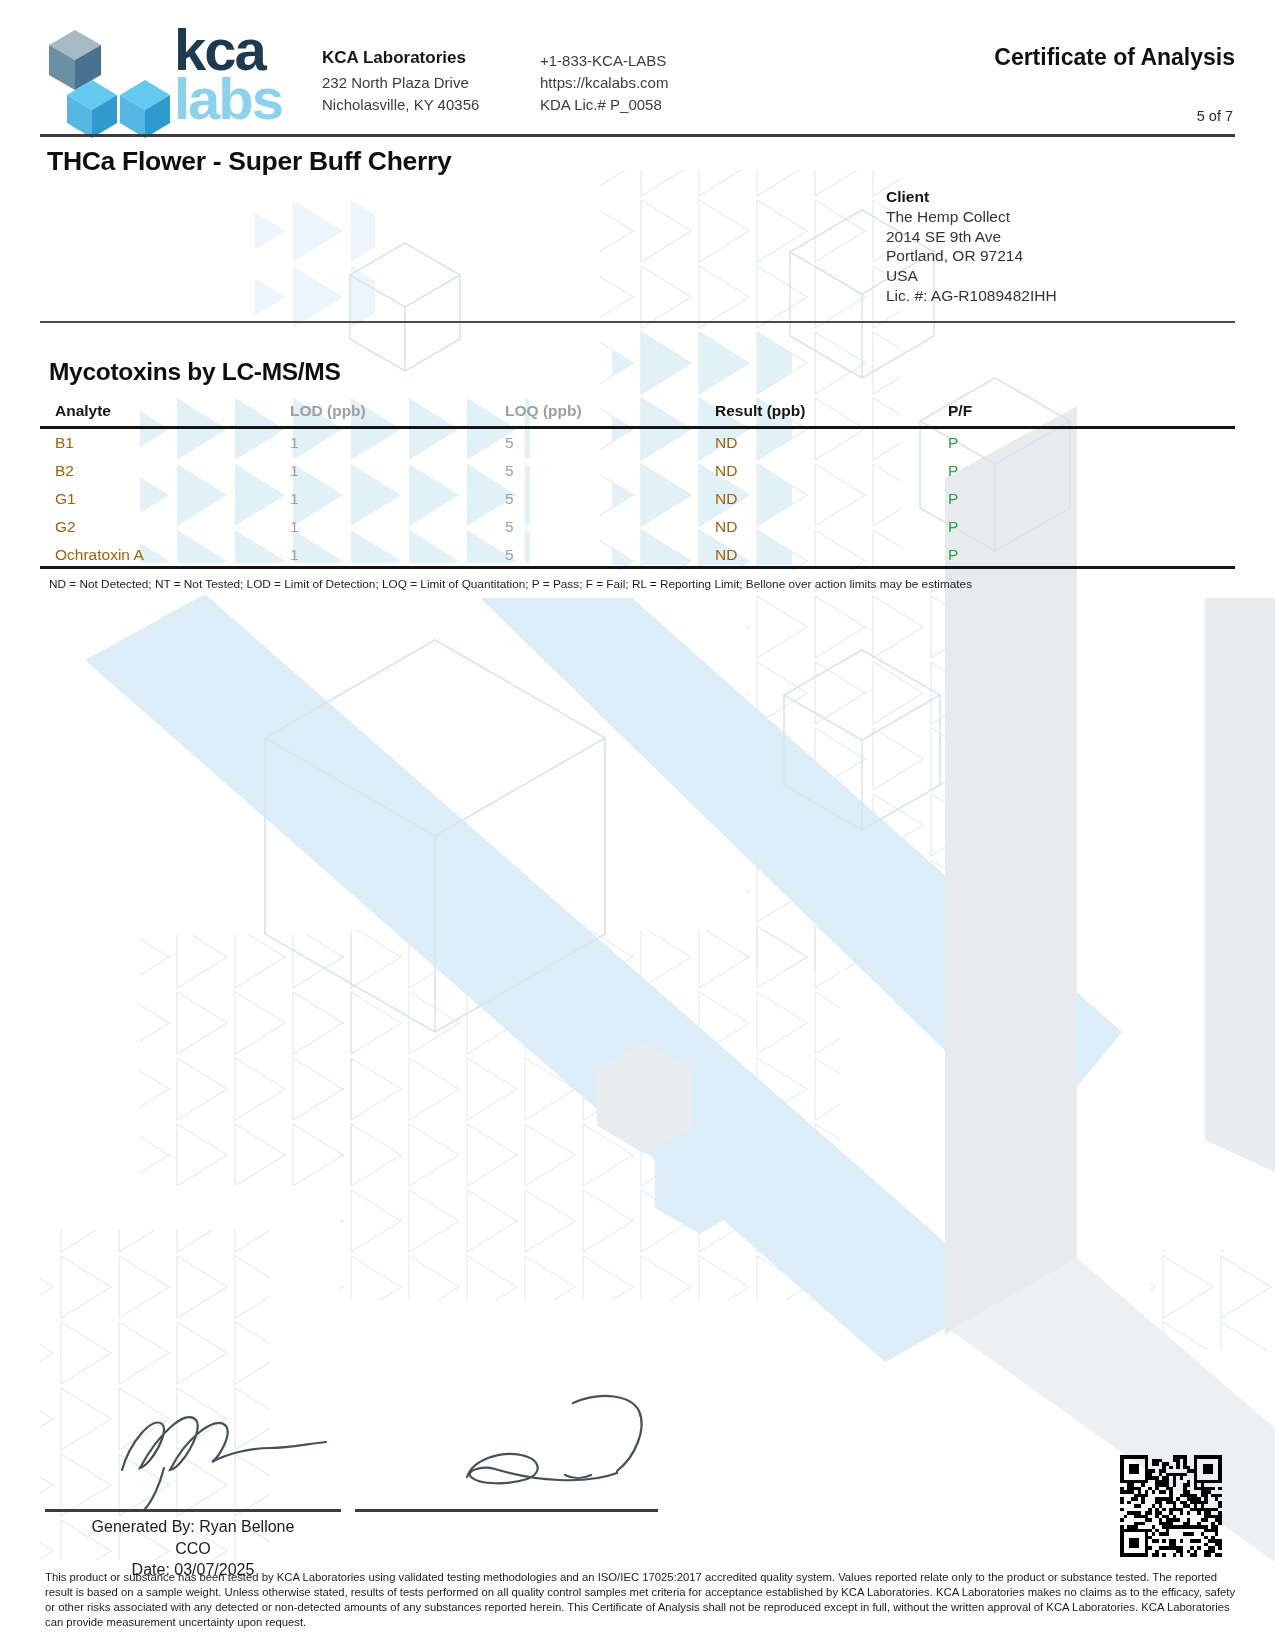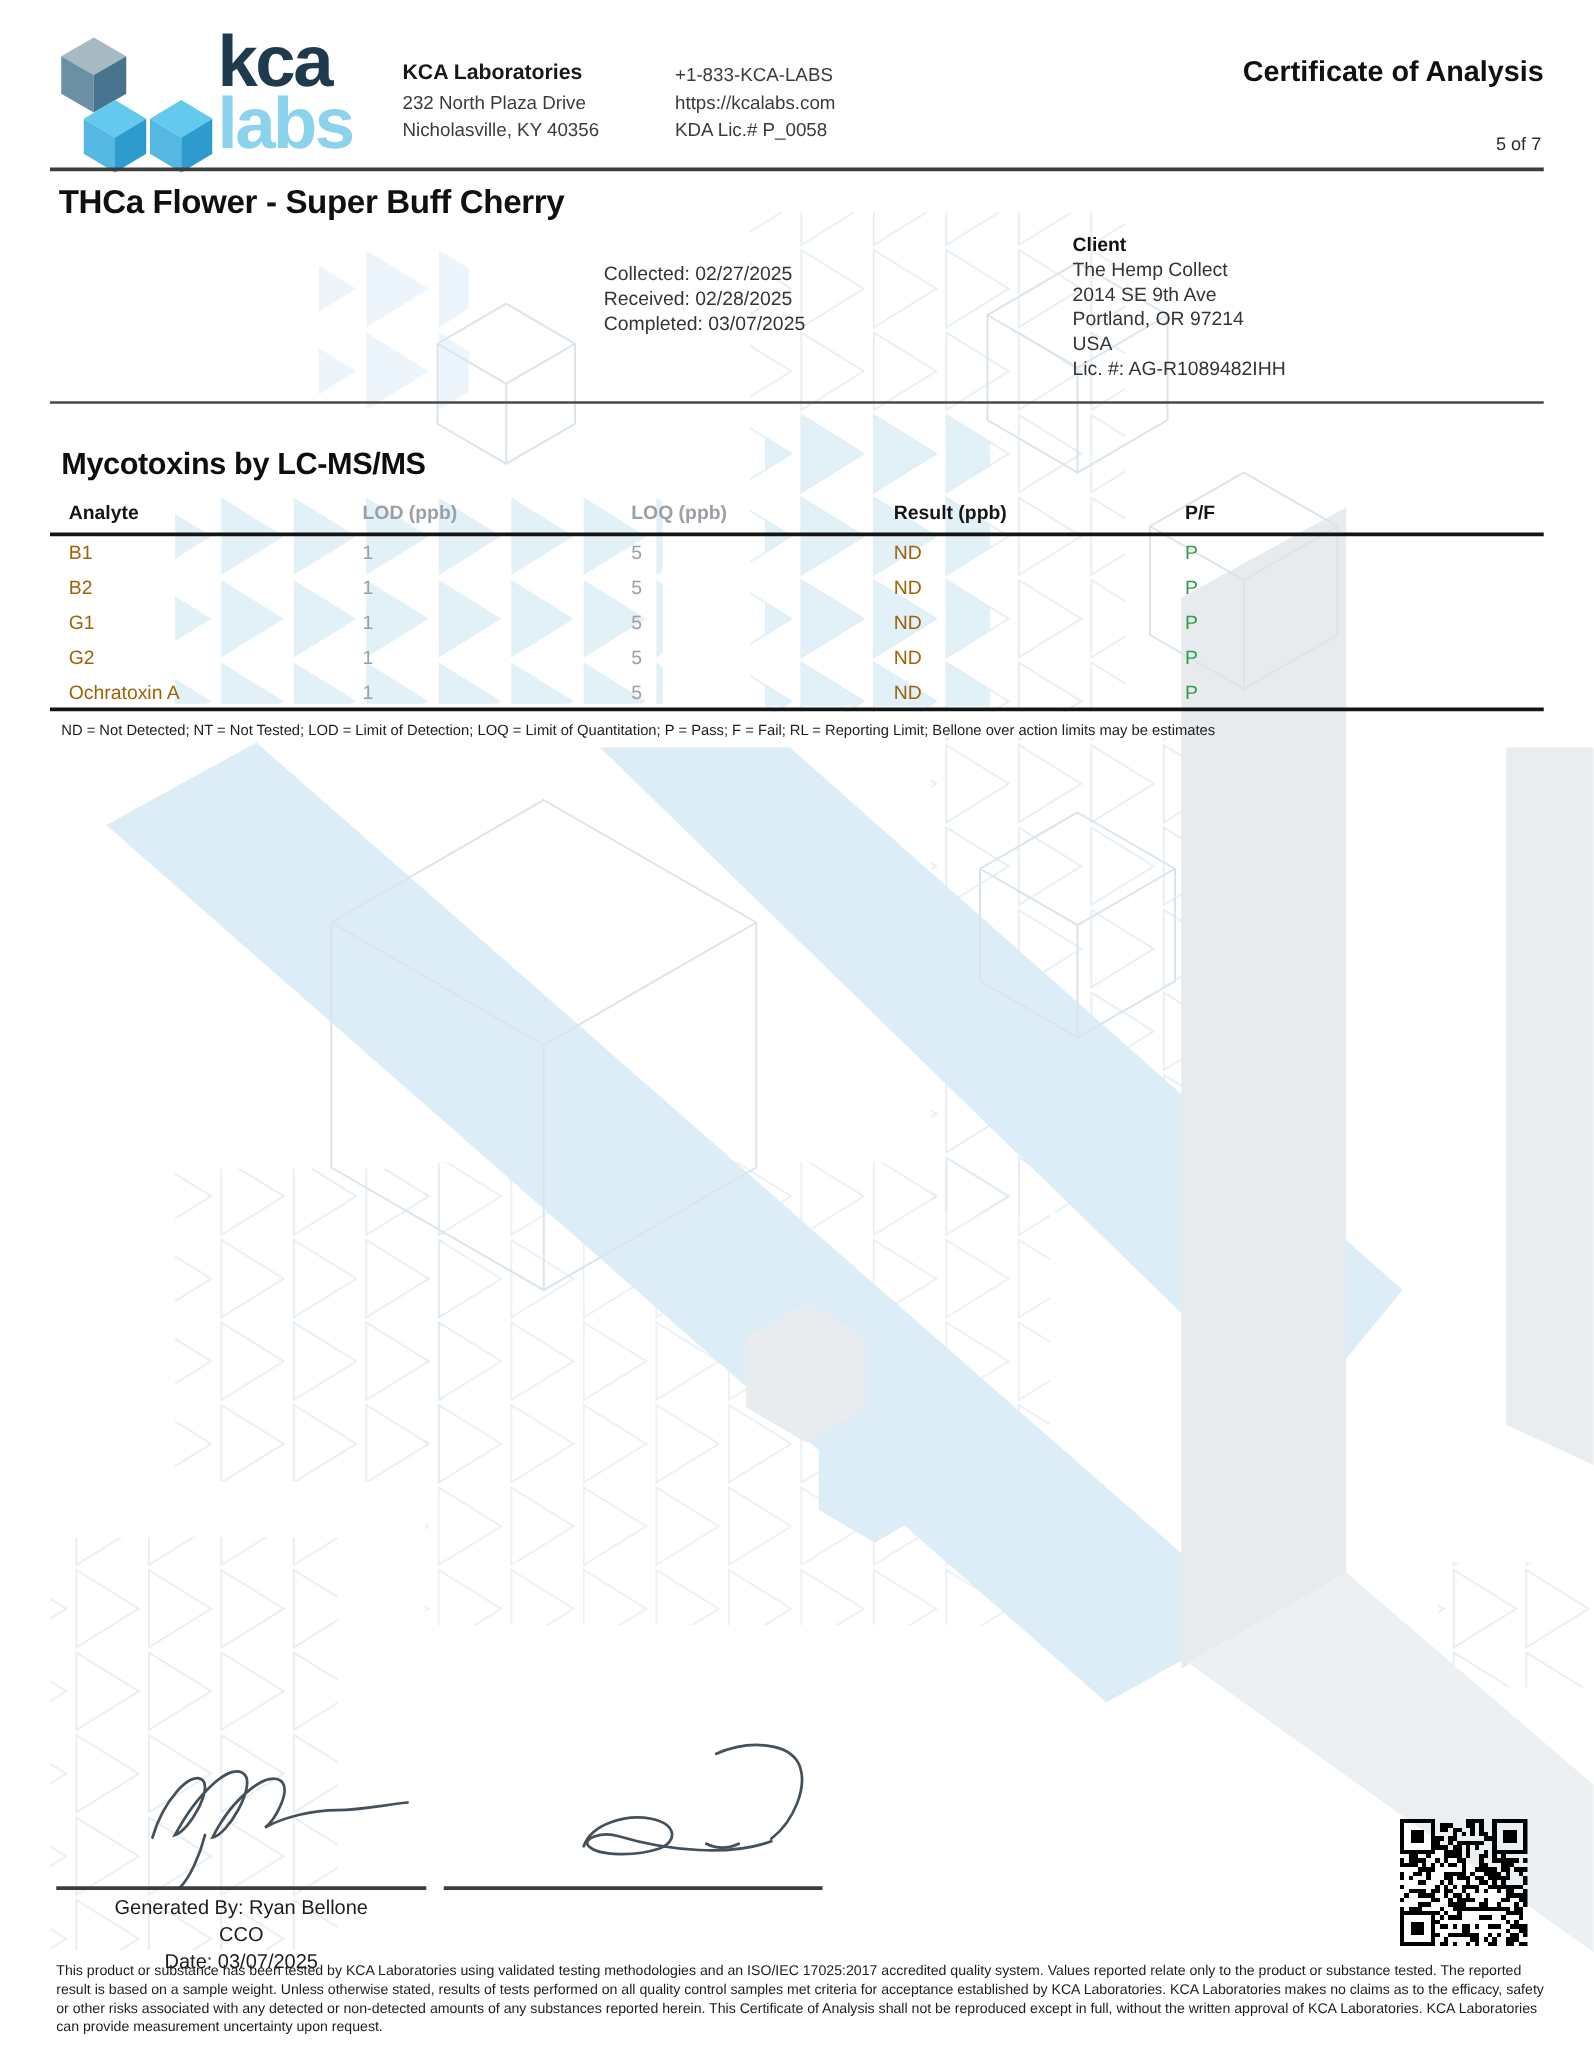--- a/index.html
+++ b/index.html
@@ -25,21 +25,21 @@
   .contact3 { left:540px; top:96px; font-size:15px; color:#3c3c3c; }
   .doc-title { right:40px; top:44px; font-size:23px; font-weight:bold; color:#111; }
   .page-num  { right:42px; top:108px; font-size:14.5px; color:#2b2b2b; }
   .hr1 { left:40px; width:1195px; top:134px; height:3px; background:#3d3d3d; }
 
   
   .product-title { left:47px; top:146px; font-size:26.5px; font-weight:bold; color:#101010; letter-spacing:-.3px; }
   .info { font-size:15.5px; color:#343434; line-height:19.8px; }
   .sample-block { left:49px; top:201px; }
   .dates-block  { left:483px; top:210px; }
-  .client-block { left:858px; top:187px; }
+  .client-block { left:886px; top:187px; }
   .client-heading { font-weight:bold; color:#121212; }
   .hr2 { left:40px; width:1195px; top:321px; height:2px; background:#4a4a4a; }
 
   
   .section-title { left:49px; top:358px; font-size:24.5px; font-weight:bold; color:#0e0e0e; letter-spacing:-.3px; }
 
   
   .th { top:402px; font-size:15.5px; font-weight:bold; }
   .th-dark { color:#151515; } .th-gray { color:#9aa0a6; }
   .col-analyte { left:55px; } .col-lod { left:290px; } .col-loq { left:505px; }
@@ -134,25 +134,20 @@
   <div class="abs contact1">+1-833-KCA-LABS</div>
   <div class="abs contact2">https://kcalabs.com</div>
   <div class="abs contact3">KDA Lic.# P_0058</div>
   <div class="abs doc-title">Certificate of Analysis</div>
   <div class="abs page-num">5 of 7</div>
   <div class="abs hr1"></div>
 
   <div class="abs product-title">THCa Flower - Super Buff Cherry</div>
 
 
-  <div class="abs info dates-block">
-    <div>Collected: 02/27/2025</div>
-    <div>Received: 02/28/2025</div>
-    <div>Completed: 03/07/2025</div>
-  </div>
 
   <div class="abs info client-block">
     <div class="client-heading">Client</div>
     <div>The Hemp Collect</div>
     <div>2014 SE 9th Ave</div>
     <div>Portland, OR 97214</div>
     <div>USA</div>
     <div>Lic. #: AG-R1089482IHH</div>
   </div>
 

